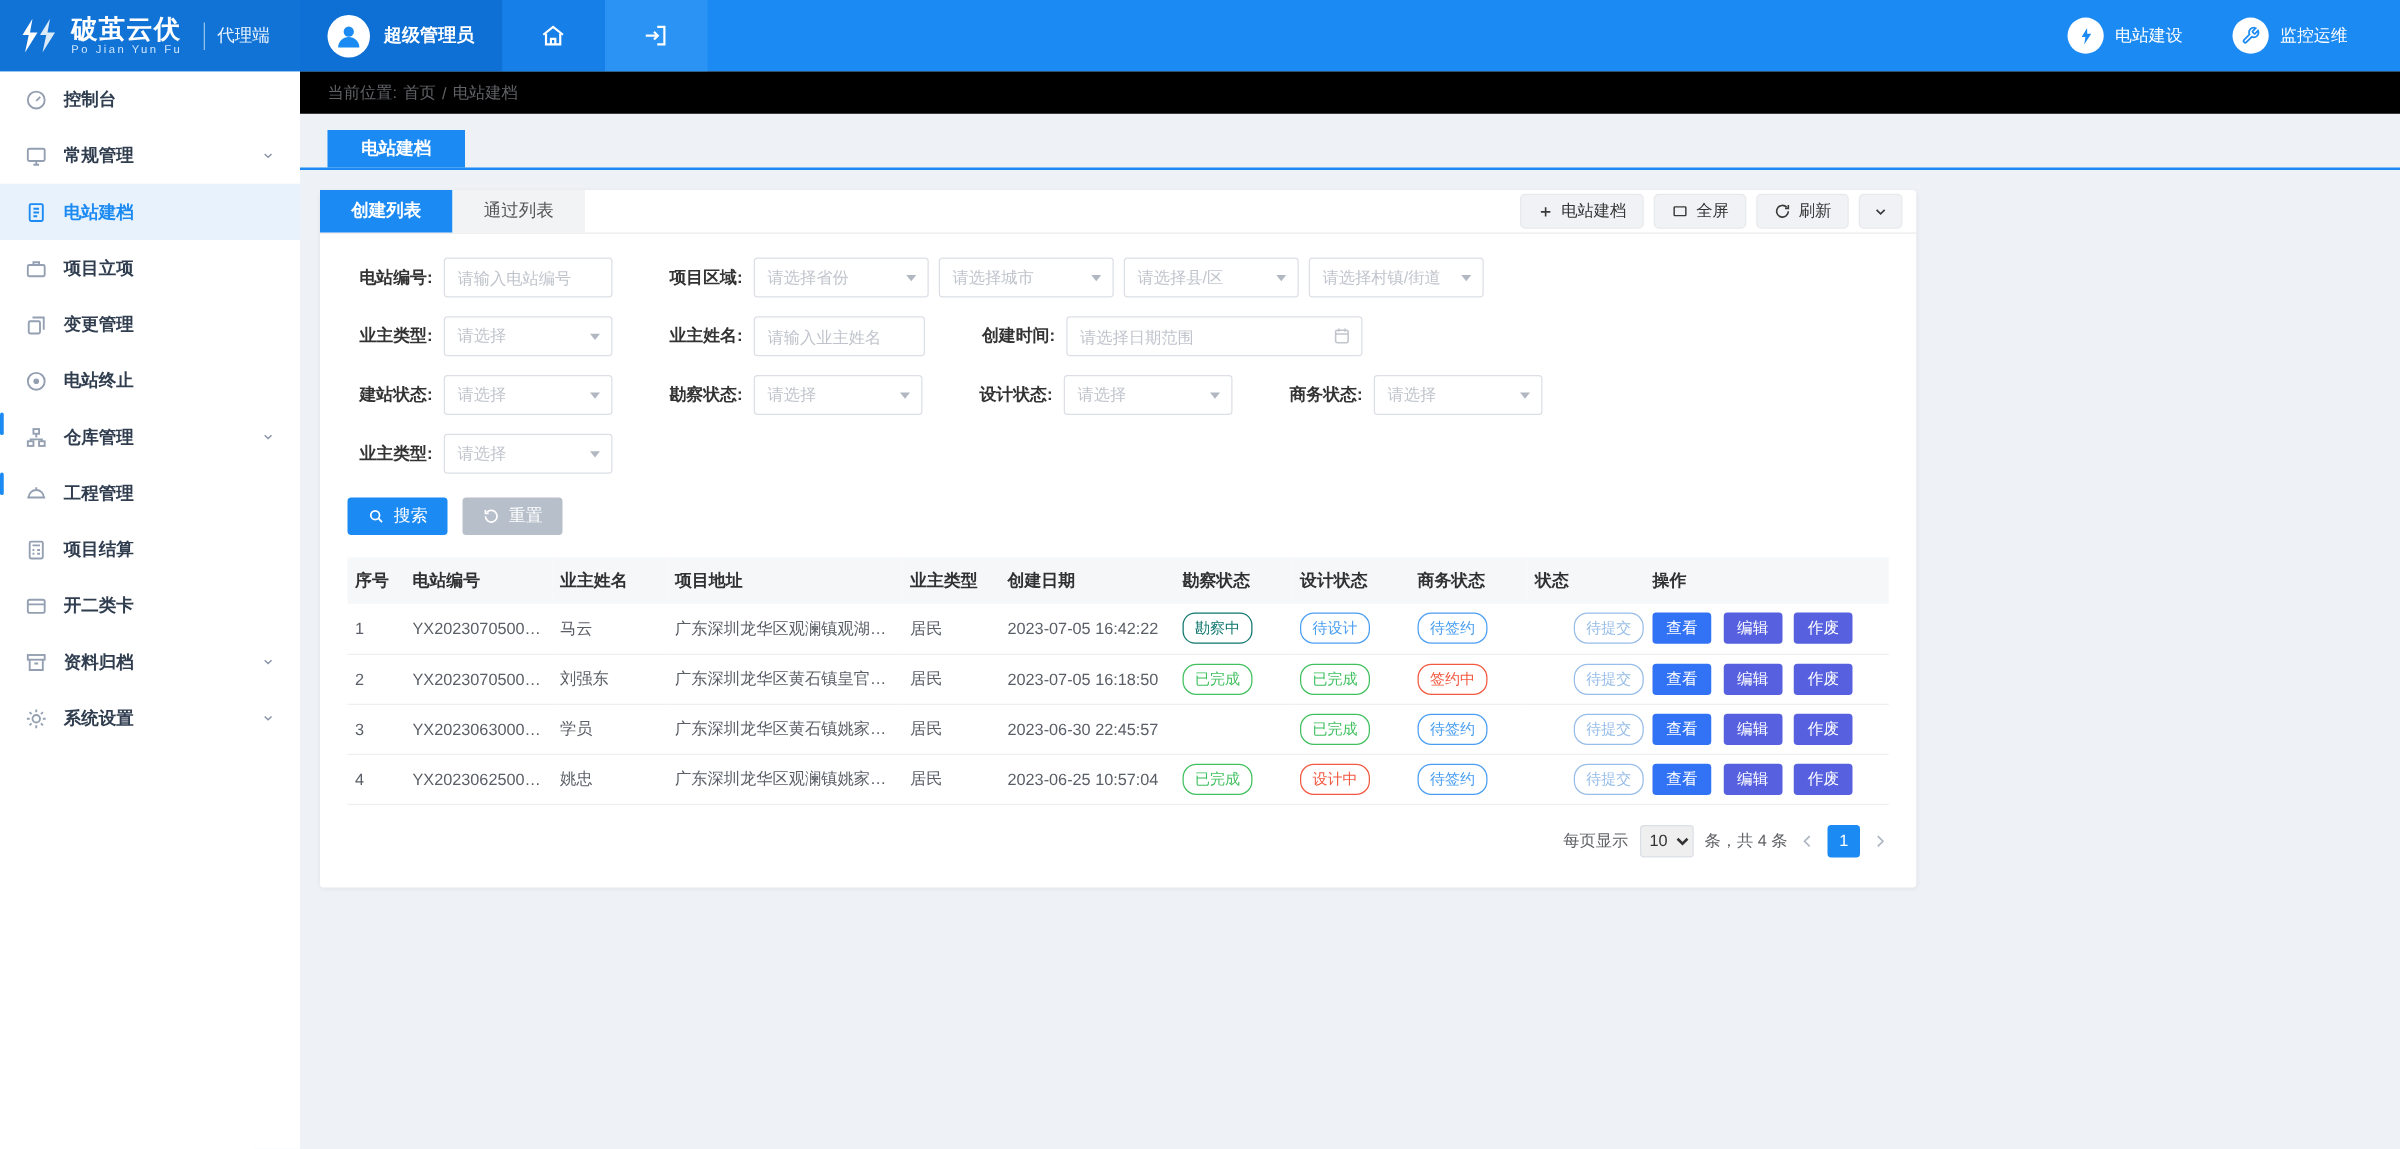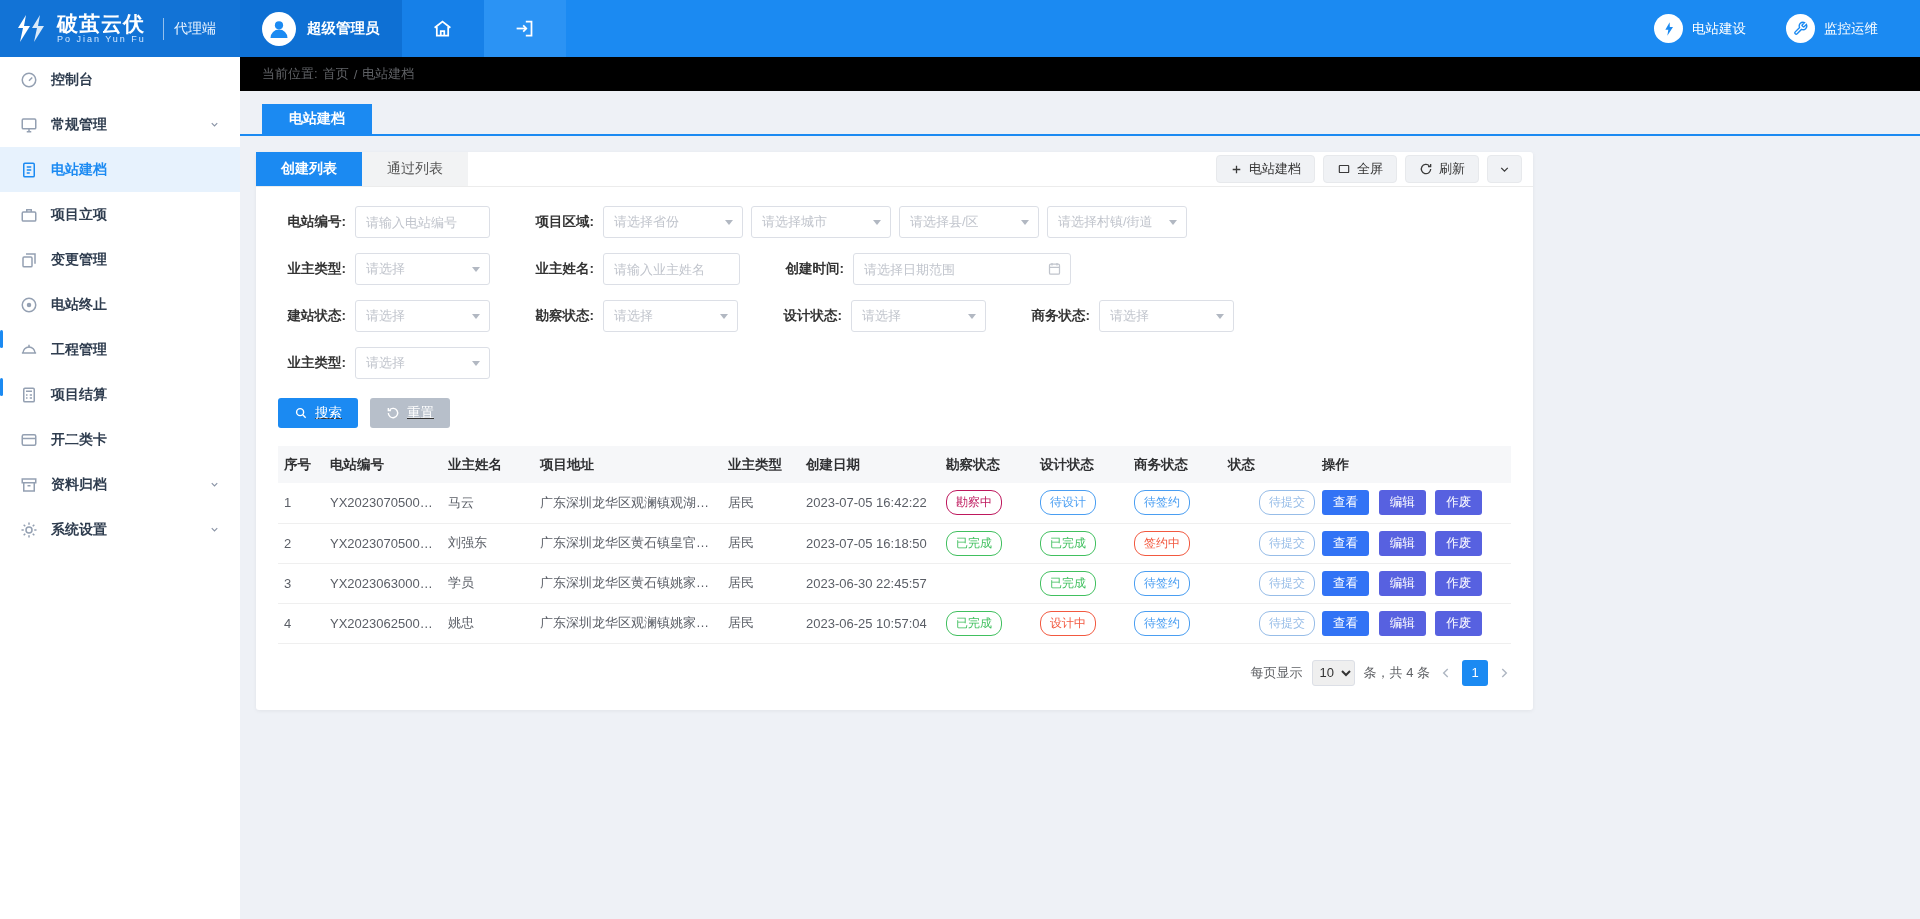--- a/index.html
+++ b/index.html
@@ -61,35 +61,35 @@
   .f-group + .f-group { margin-left:36px; }
   .f-label { width:68px; text-align:right; font-size:13.5px; font-weight:bold; color:#333; margin-right:9px; white-space:nowrap; }
   .inp, .sel { width:135px; height:32px; border:1px solid #dcdfe6; border-radius:3px; background:#fff; font-size:13px; }
   .inp { padding:0 10px; color:#555; outline:none; font-family:inherit; }
   .inp::placeholder { color:#c0c4cc; }
   .sel { display:flex; align-items:center; justify-content:space-between; padding:0 9px 0 10px; color:#c0c4cc; cursor:pointer; }
   .sel.w140 { width:140px; margin-right:8px; }
   .sel.w140:last-child { margin-right:0; }
   .caret { width:0; height:0; border-left:4.5px solid transparent; border-right:4.5px solid transparent; border-top:5.5px solid #b2b8c2; }
   .date-wrap { position:relative; }
-  .date-wrap .inp { width:218px; padding-right:30px; }
+  .date-wrap .inp { width:237px; padding-right:30px; }
   .date-wrap .cal { position:absolute; right:9px; top:8px; color:#c0c4cc; }
 
-  .btn-row { display:flex; align-items:center; gap:12px; padding:4px 22px 0;text-decoration:underline; }
+  .btn-row { display:flex; align-items:center; gap:12px; padding:4px 22px 0; }
   .btn { display:inline-flex; align-items:center; gap:7px; height:30px; padding:0 16px; border:none; border-radius:3px; color:#fff; font-size:13.5px; cursor:pointer; font-family:inherit; }
   .btn-search { background:#1b8af2; }
   .btn-reset { background:#b7bfca; }
 
   
   .tbl-wrap { margin:18px 22px 0; }
   table { width:100%; border-collapse:collapse; table-layout:fixed; }
   thead th { background:#f6f7f9; height:37px; font-size:13.5px; color:#303133; font-weight:bold; text-align:left; padding:0 6px; white-space:nowrap; }
   tbody td { height:40px; border-bottom:1px solid #efefef; font-size:13px; color:#5a5e66; padding:0 6px; white-space:nowrap; overflow:hidden; text-overflow:ellipsis; }
   .badge { display:inline-block; min-width:50px; text-align:center; padding:3px 9px; border:1px solid currentColor; border-radius:11px; font-size:12px; background:#fff; }
-  .tone-orange { color:#be185d; }
+  .tone-orange { color:#0f766e;border-radius:10px; }
   .tone-green  { color:#41c05f; }
   .tone-blue   { color:#4a9ef2; }
   .tone-lightblue { color:#97bde8;margin-left:31px; }
   .tone-red    { color:#f25940; }
   .op { display:inline-block; padding:4px 11px; border:none; border-radius:3px; color:#fff; font-size:12.5px; margin-right:6px; cursor:pointer; font-family:inherit; }
   .op-view { background:#3273f5; }
   .op-edit, .op-void { background:#5761e0; }
 
   
   .pager { margin:16px 22px 0; display:flex; justify-content:flex-end; align-items:center; gap:9px; font-size:13px; color:#606266; }
@@ -225,20 +225,36 @@
   <div class="side-item">
     <span class="s-icon">
       <svg width="18" height="18" viewBox="0 0 24 24" fill="none" stroke="currentColor" stroke-width="2">
         <circle cx="12" cy="12" r="9"></circle>
           <circle cx="12" cy="12" r="3" fill="currentColor" stroke="none"></circle>
       </svg>
     </span>
     <span>电站终止</span>
   </div>
 
+  <div class="side-item">
+    <span class="s-icon">
+      <svg width="18" height="18" viewBox="0 0 24 24" fill="none" stroke="currentColor" stroke-width="2">
+        <rect x="9" y="3" width="6" height="5"></rect>
+          <rect x="3" y="16" width="6" height="5"></rect>
+          <rect x="15" y="16" width="6" height="5"></rect>
+        <path d="M12 8v4M6 16v-2h12v2"></path>
+      </svg>
+    </span>
+    <span>仓库管理</span>
+    <span class="chev">
+      <svg width="11" height="11" viewBox="0 0 24 24" fill="none" stroke="currentColor" stroke-width="2.5">
+          <path d="M6 9l6 6 6-6"></path>
+        </svg>
+    </span>
+  </div>
 
   <div class="side-item">
     <span class="s-icon">
       <svg width="18" height="18" viewBox="0 0 24 24" fill="none" stroke="currentColor" stroke-width="2">
         <path d="M4 16a8 8 0 0 1 16 0"></path>
           <path d="M2.5 16h19"></path>
           <path d="M12 5v4"></path>
       </svg>
     </span>
     <span>工程管理</span>

